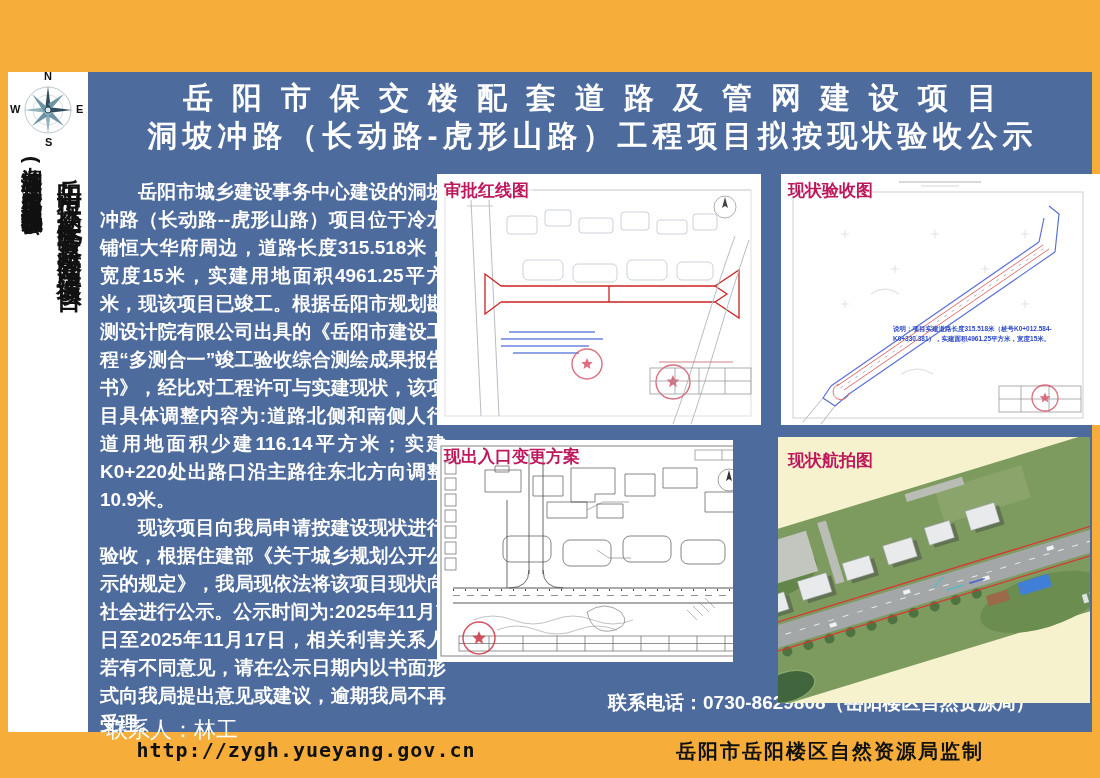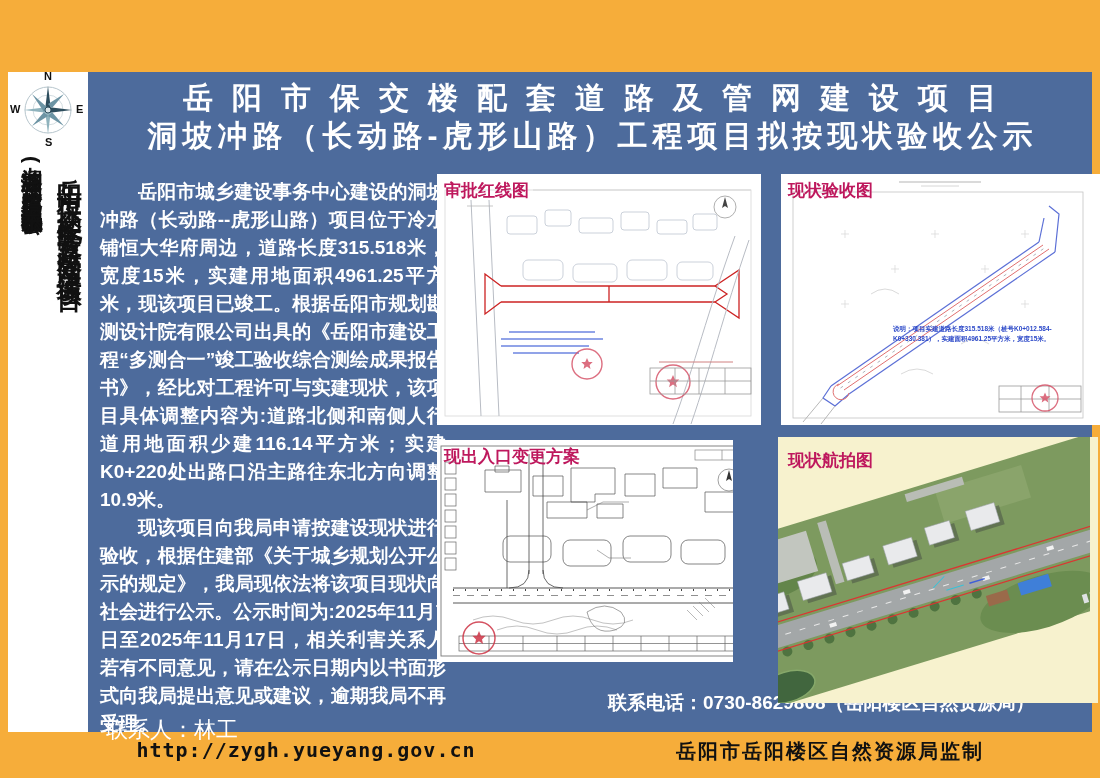--- a/index.html
+++ b/index.html
@@ -35,21 +35,21 @@
   #title2{position:absolute;left:0;top:44px;width:100%;text-align:center;font-size:30px;font-weight:700;letter-spacing:5px;text-indent:5px;white-space:nowrap;}
   #bodytext{position:absolute;left:12px;top:106px;width:346px;font-size:19px;font-weight:700;line-height:28px;text-align:justify;}
   #bodytext p{margin:0;text-indent:2em;}
   #contact-person{position:absolute;left:18px;top:612px;font-size:22px;font-weight:400;margin-top:31px;}
   #contact-phone{position:absolute;left:520px;top:618px;width:478px;font-size:19px;font-weight:700;white-space:nowrap;}
   
   .panel{position:absolute;overflow:hidden;background:#fff;}
   #panel1{left:349px;top:102px;width:324px;height:251px;}
   #panel2{left:693px;top:102px;width:340px;height:251px;}
   #panel3{left:349px;top:368px;width:296px;height:222px;}
-  #panel4{left:690px;top:365px;width:312px;height:266px;background:#F7F2CE;padding-left:8px;}
+  #panel4{left:690px;top:365px;width:312px;height:266px;background:#F7F2CE;}
   .panel-label{position:absolute;left:7px;top:5px;font-size:17px;font-weight:700;color:#be185d;z-index:3;white-space:nowrap;}
   #panel4 .panel-label{left:10px;top:12px;}
   .panel svg{position:absolute;left:0;top:0;}
   #panel2-note{
     position:absolute;left:112px;top:150px;width:182px;z-index:2;
     font-size:6.5px;line-height:1.6;color:#2b48c8;font-weight:700;
   }
   
   #footer-url{position:absolute;left:66px;top:738px;width:480px;text-align:center;
     font-family:"DejaVu Sans Mono","Liberation Mono",monospace;

